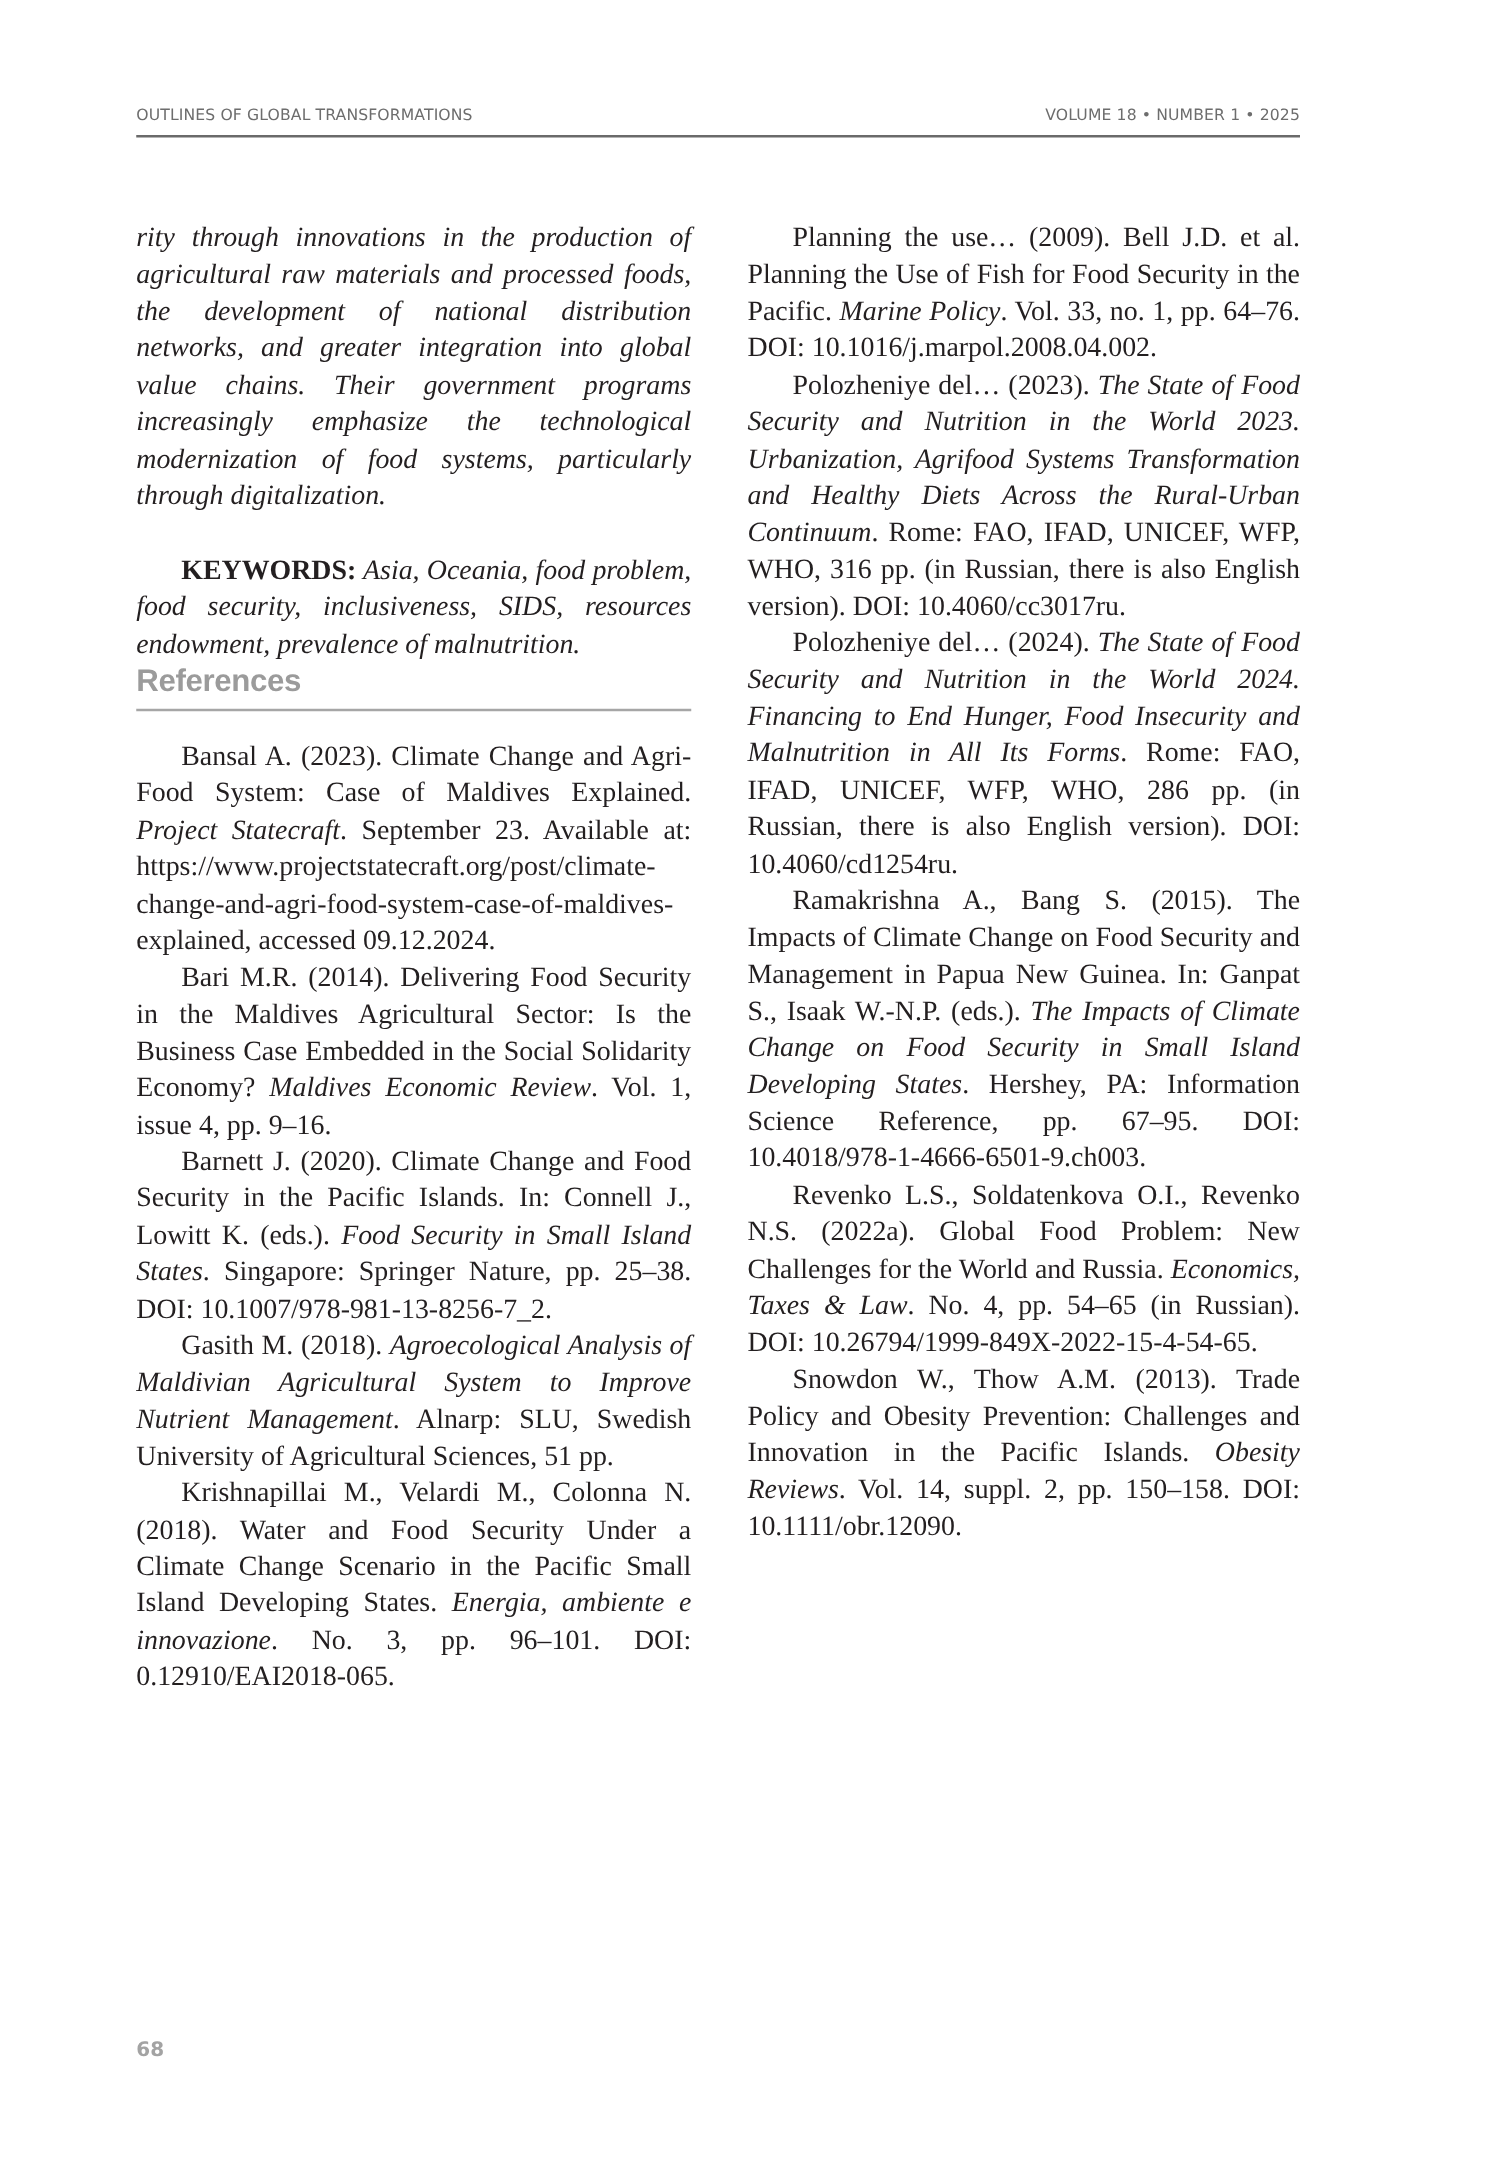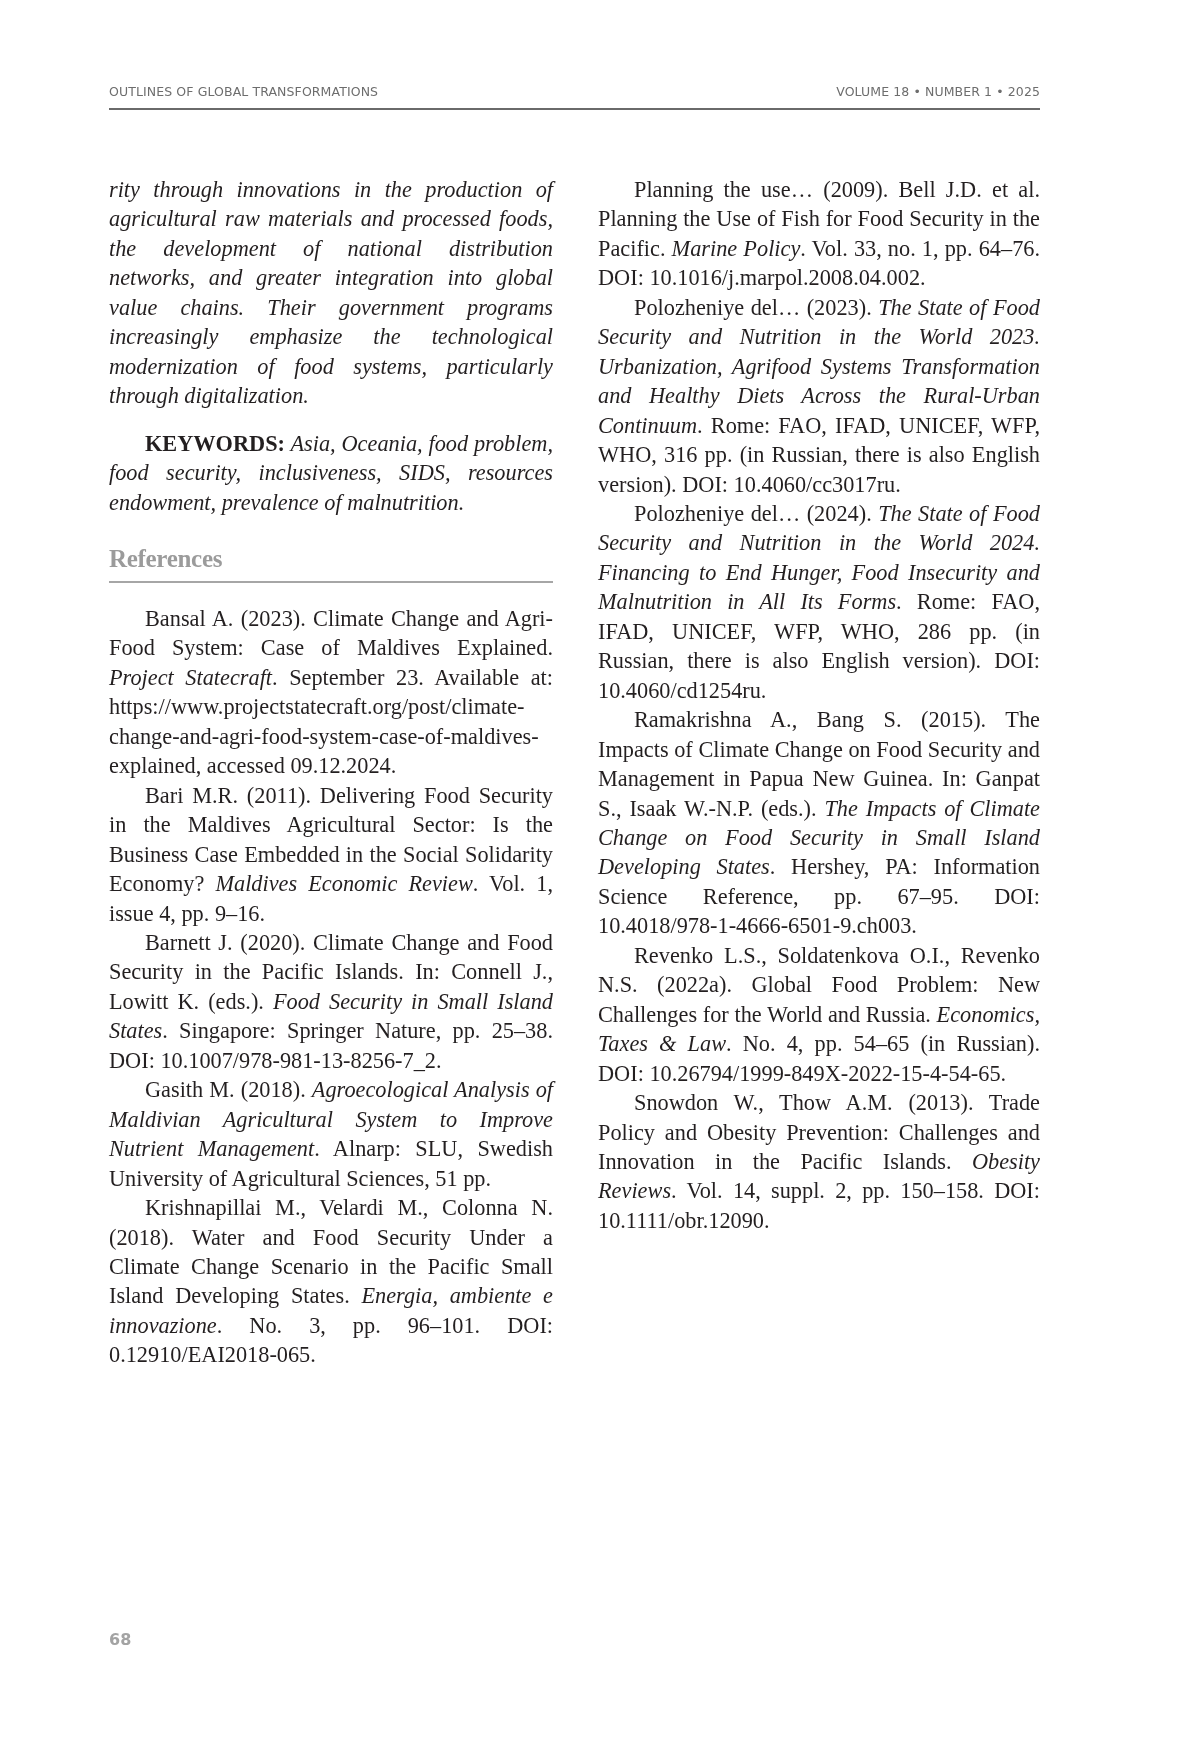--- a/index.html
+++ b/index.html
@@ -10,24 +10,24 @@
     letter-spacing: 0.1px; }
   .running-head .left { position: absolute; left: 0; top: 0; }
   .running-head .right { position: absolute; right: 0; top: 0; }
   .head-rule { position: absolute; left: 109px; top: 108px; width: 931px; height: 2px; background: #6a6a6a; }
   .col { position: absolute; top: 175px; font-family: "Liberation Serif", "DejaVu Serif", serif;
     font-size: 22.3px; line-height: 29.45px; text-align: justify; hyphens: manual; }
   .col-left { left: 109px; width: 444px; }
   .col-right { left: 598px; width: 442px; }
   p { margin: 0; }
   .abstract-tail { font-style: italic; }
-  .keywords { margin-top: 18px; text-indent: 36px; }
+  .keywords { margin-top: 30px; text-indent: 36px; }
   .keywords .kw-label { font-weight: bold; font-style: normal; }
   .keywords .kw-list { font-style: italic; }
-  .refs-heading { margin-top: 26px; font-family: Liberation Serif, serif; font-weight: bold;
+  .refs-heading { font-family: Liberation Sans, sans-serif; font-weight: bold;
     font-size: 25px; line-height: 32px; color: #9b9b9b; letter-spacing: -0.3px; }
   .refs-rule { height: 2px; background: #a6a6a6; margin-top: 6px; margin-bottom: 21px; }
   .ref { text-indent: 36px; }
   .ref.cont { text-indent: 0; }
   .ref i { font-style: italic; }
   .folio { position: absolute; left: 109px; top: 1630px; font-family: "DejaVu Sans", "Liberation Sans", sans-serif;
     font-weight: bold; font-size: 16px; color: #a3a3a3; }
   .last-justify { text-align-last: justify; }
 </style>
 </head>
@@ -43,21 +43,21 @@
 
   <div class="col col-left">
     <p class="abstract-tail">rity through innovations in the production of agricultural raw materials and processed foods, the development of national distri­bution networks, and greater integration into global value chains. Their government programs increasingly emphasize the tech­nological modernization of food systems, particularly through digitalization.</p>
 
     <p class="keywords"><span class="kw-label">KEYWORDS:</span><span class="kw-list"> Asia, Oceania, food problem, food security, inclusiveness, SIDS, resources endowment, prevalence of malnu­trition.</span></p>
 
     <div class="refs-heading">References</div>
     <div class="refs-rule"></div>
 
     <p class="ref"><span>Bansal A. (2023). Climate Change and Agri-Food System: Case of Maldives Ex­plained. </span><i>Project Statecraft</i><span>. September 23. Available at: https://www.projectstatecraft.​org/post/climate-change-and-agri-food-​system-case-of-maldives-explained, ac­cessed 09.12.2024.</span></p>
-    <p class="ref"><span>Bari M.R. (2011). Delivering Food Se­curity in the Maldives Agricultural Sector: Is the Business Case Embedded in the So­cial Solidarity Economy? </span><i>Maldives Eco­nomic Review</i><span>. Vol. 1, issue 4, pp. 9–16.</span></p>
+    <p class="ref"><span>Bari M.R. (2014). Delivering Food Se­curity in the Maldives Agricultural Sector: Is the Business Case Embedded in the So­cial Solidarity Economy? </span><i>Maldives Eco­nomic Review</i><span>. Vol. 1, issue 4, pp. 9–16.</span></p>
     <p class="ref"><span>Barnett J. (2020). Climate Change and Food Security in the Pacific Islands. In: Connell J., Lowitt K. (eds.). </span><i>Food Security in Small Island States</i><span>. Singapore: Springer Nature, pp. 25–38. DOI: 10.1007/978-981-​13-8256-7_2.</span></p>
     <p class="ref"><span>Gasith M. (2018). </span><i>Agroecological Anal­ysis of Maldivian Agricultural System to Im­prove Nutrient Management</i><span>. Alnarp: SLU, Swedish University of Agricultural Scien­ces, 51 pp.</span></p>
     <p class="ref"><span>Krishnapillai M., Velardi M., Colon­na N. (2018). Water and Food Security Under a Climate Change Scenario in the Pacific Small Island Developing States. </span><i>Energia, ambiente e innovazione</i><span>. No. 3, pp. 96–101. DOI: 0.12910/EAI2018-065.</span></p>
   </div>
 
   <div class="col col-right">
     <p class="ref"><span>Planning the use… (2009). Bell J.D. et al. Planning the Use of Fish for Food Security in the Pacific. </span><i>Marine Policy</i><span>. Vol. 33, no. 1, pp. 64–76. DOI: 10.1016/j.​marpol.2008.04.002.</span></p>
     <p class="ref"><span>Polozheniye del… (2023). </span><i>The State of Food Security and Nutrition in the World 2023. Urbanization, Agrifood Systems Transformation and Healthy Diets Across the Rural-Urban Continuum</i><span>. Rome: FAO, IFAD, UNICEF, WFP, WHO, 316 pp. (in Russian, there is also English version). DOI: 10.4060/cc3017ru.</span></p>
     <p class="ref"><span>Polozheniye del… (2024). </span><i>The State of Food Security and Nutrition in the World 2024. Financing to End Hunger, Food In­security and Malnutrition in All Its Forms</i><span>. Rome: FAO, IFAD, UNICEF, WFP, WHO, 286 pp. (in Russian, there is also English version). DOI: 10.4060/cd1254ru.</span></p>
     <p class="ref"><span>Ramakrishna A., Bang S. (2015). The Impacts of Climate Change on Food Secu­rity and Management in Papua New Gui­nea. In: Ganpat S., Isaak W.-N.P. (eds.). </span><i>The Impacts of Climate Change on Food Security in Small Island Developing States</i><span>. Hershey, PA: Information Science Refe­rence, pp. 67–95. DOI: 10.4018/978-1-​4666-6501-9.ch003.</span></p>

